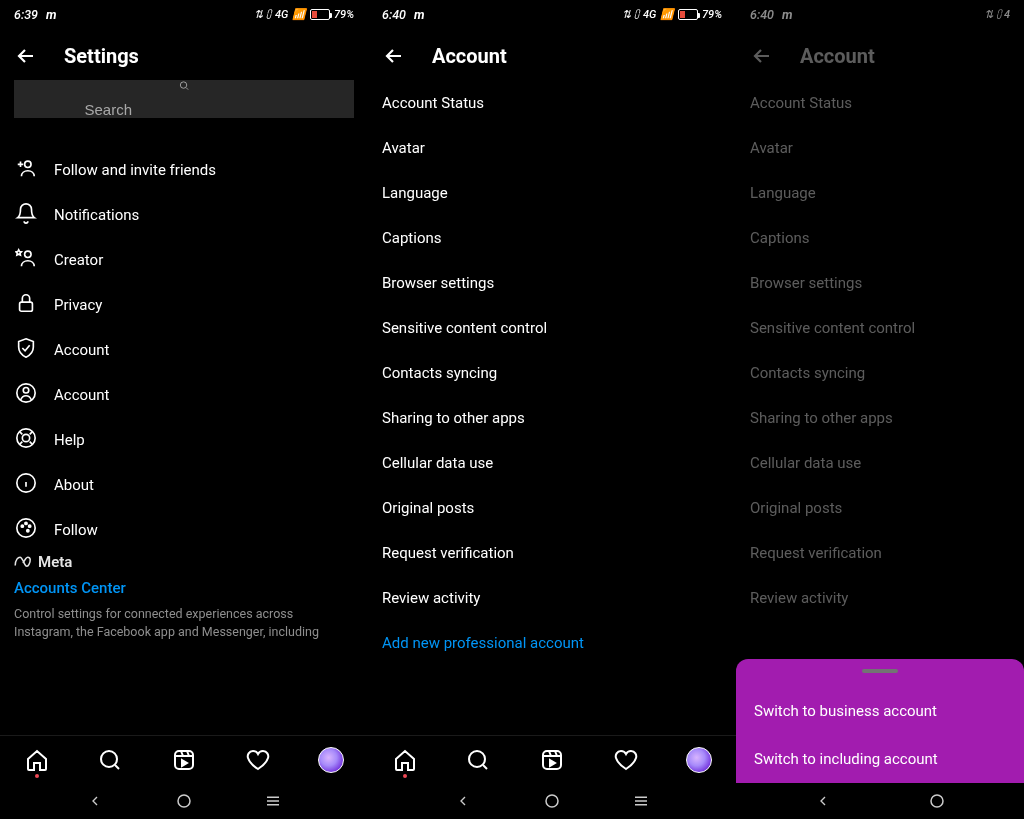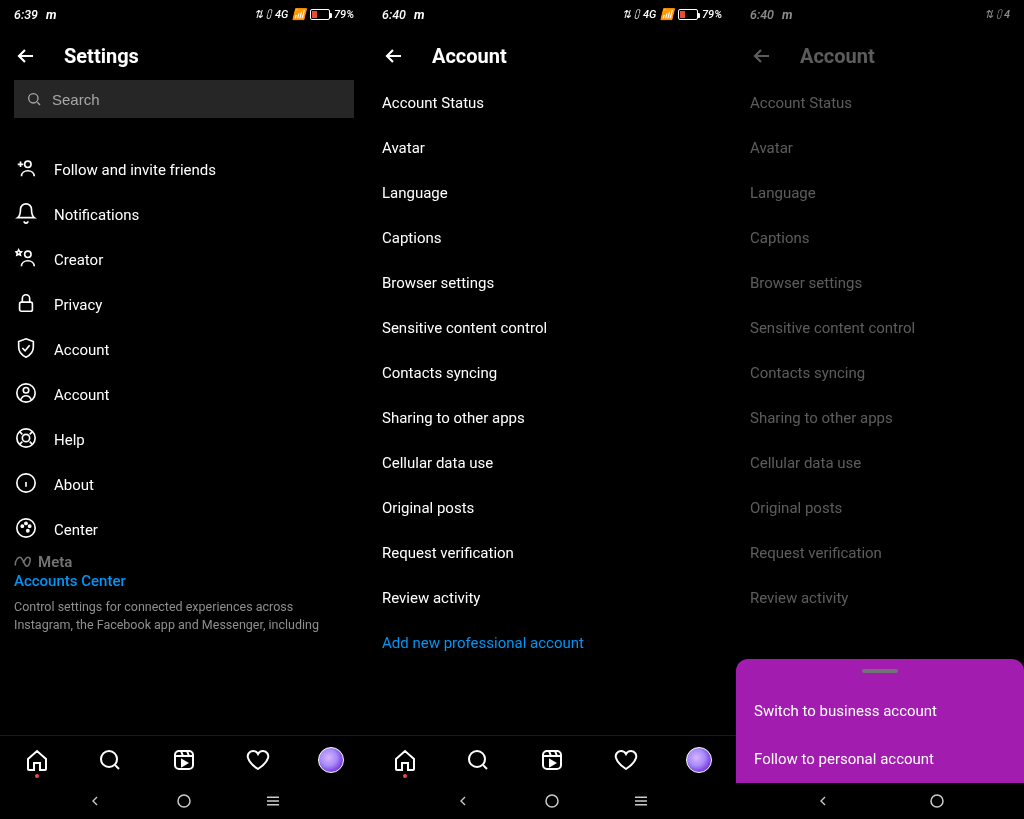--- a/index.html
+++ b/index.html
@@ -88,20 +88,21 @@
   .search-box {
     background: #262626;
     border-radius: 0;
     height: 38px;
     display: flex;
     align-items: center;
     padding: 0 12px;
     gap: 10px;
     margin-bottom: 16px;
     cursor: text;
+    flex-direction: column;
   }
   .search-box input {
     background: transparent;
     border: none;
     outline: none;
     color: #a8a8a8;
     font-size: 15px;
     flex: 1;
   }
   .search-box input::placeholder { color: #a8a8a8; }
@@ -115,27 +116,27 @@
     cursor: pointer;
   }
   .settings-item .icon-slot {
     width: 24px;
     display: flex;
     align-items: center;
     justify-content: center;
   }
   .meta-section { margin-top: 14px; }
   .meta-logo {
-    color: #737373;
+    color: #e5e5e5;
     display: flex;
     align-items: center;
     gap: 6px;
     font-size: 15px;
     font-weight: 600;
-    margin-bottom: 1px;
+    margin-bottom: 8px;
   }
   .accounts-center {
     color: #0095f6;
     font-size: 15px;
     font-weight: 500;
     margin-bottom: 8px;
     cursor: pointer;
   }
   .meta-desc {
     color: #8e8e8e;
@@ -330,21 +331,21 @@
     <div class="settings-item">
       <span class="icon-slot">
           <svg width="22" height="22" viewBox="0 0 24 24" fill="none" stroke="currentColor" stroke-width="1.8">
             <circle cx="12" cy="12" r="10"></circle>
             <circle cx="8" cy="10" r="1.2" fill="currentColor"></circle>
             <circle cx="12" cy="7" r="1.2" fill="currentColor"></circle>
             <circle cx="16" cy="10" r="1.2" fill="currentColor"></circle>
             <circle cx="14" cy="15" r="1.2" fill="currentColor"></circle>
           </svg>
         </span>
-      <span>Center</span>
+      <span>Follow</span>
     </div>
 
     <div class="meta-section">
       <div class="meta-logo">
         <svg width="18" height="12" viewBox="0 0 30 20" fill="none" stroke="currentColor" stroke-width="2.5">
             <path d="M2 16C2 6 7 2 10 2s5 6 8 12c2 4 5 4 7 0 3-6 3-12-2-12-3 0-5 4-8 10"></path>
           </svg>
         <span>Meta</span>
       </div>
       <div class="accounts-center">Accounts Center</div>
@@ -534,15 +535,15 @@
     <div class="sys-btn">
         <svg width="18" height="18" viewBox="0 0 24 24" fill="none" stroke="currentColor" stroke-width="2">
           <circle cx="12" cy="12" r="8"></circle>
         </svg>
       </div>
   </div>
 
   <div class="bottom-sheet">
     <div class="sheet-handle"></div>
     <div class="sheet-item">Switch to business account</div>
-    <div class="sheet-item">Follow to personal account</div>
+    <div class="sheet-item">Switch to including account</div>
   </div>
 </div>
 
 </body></html>

